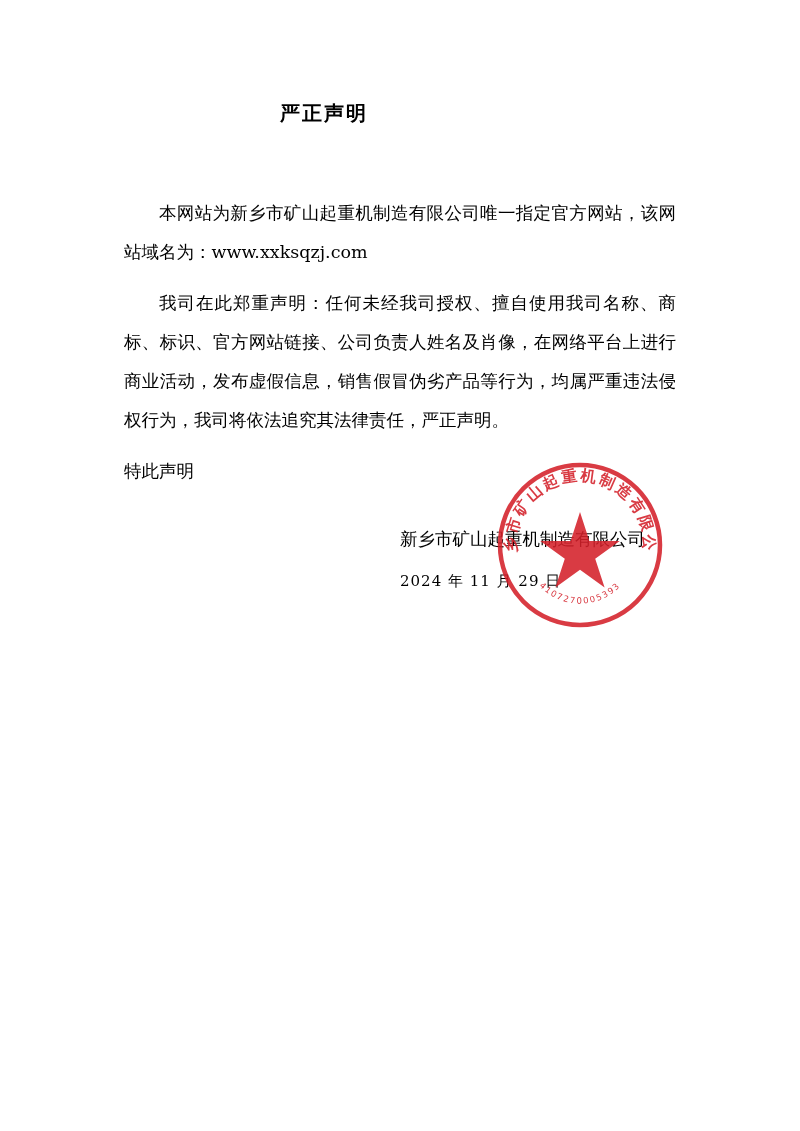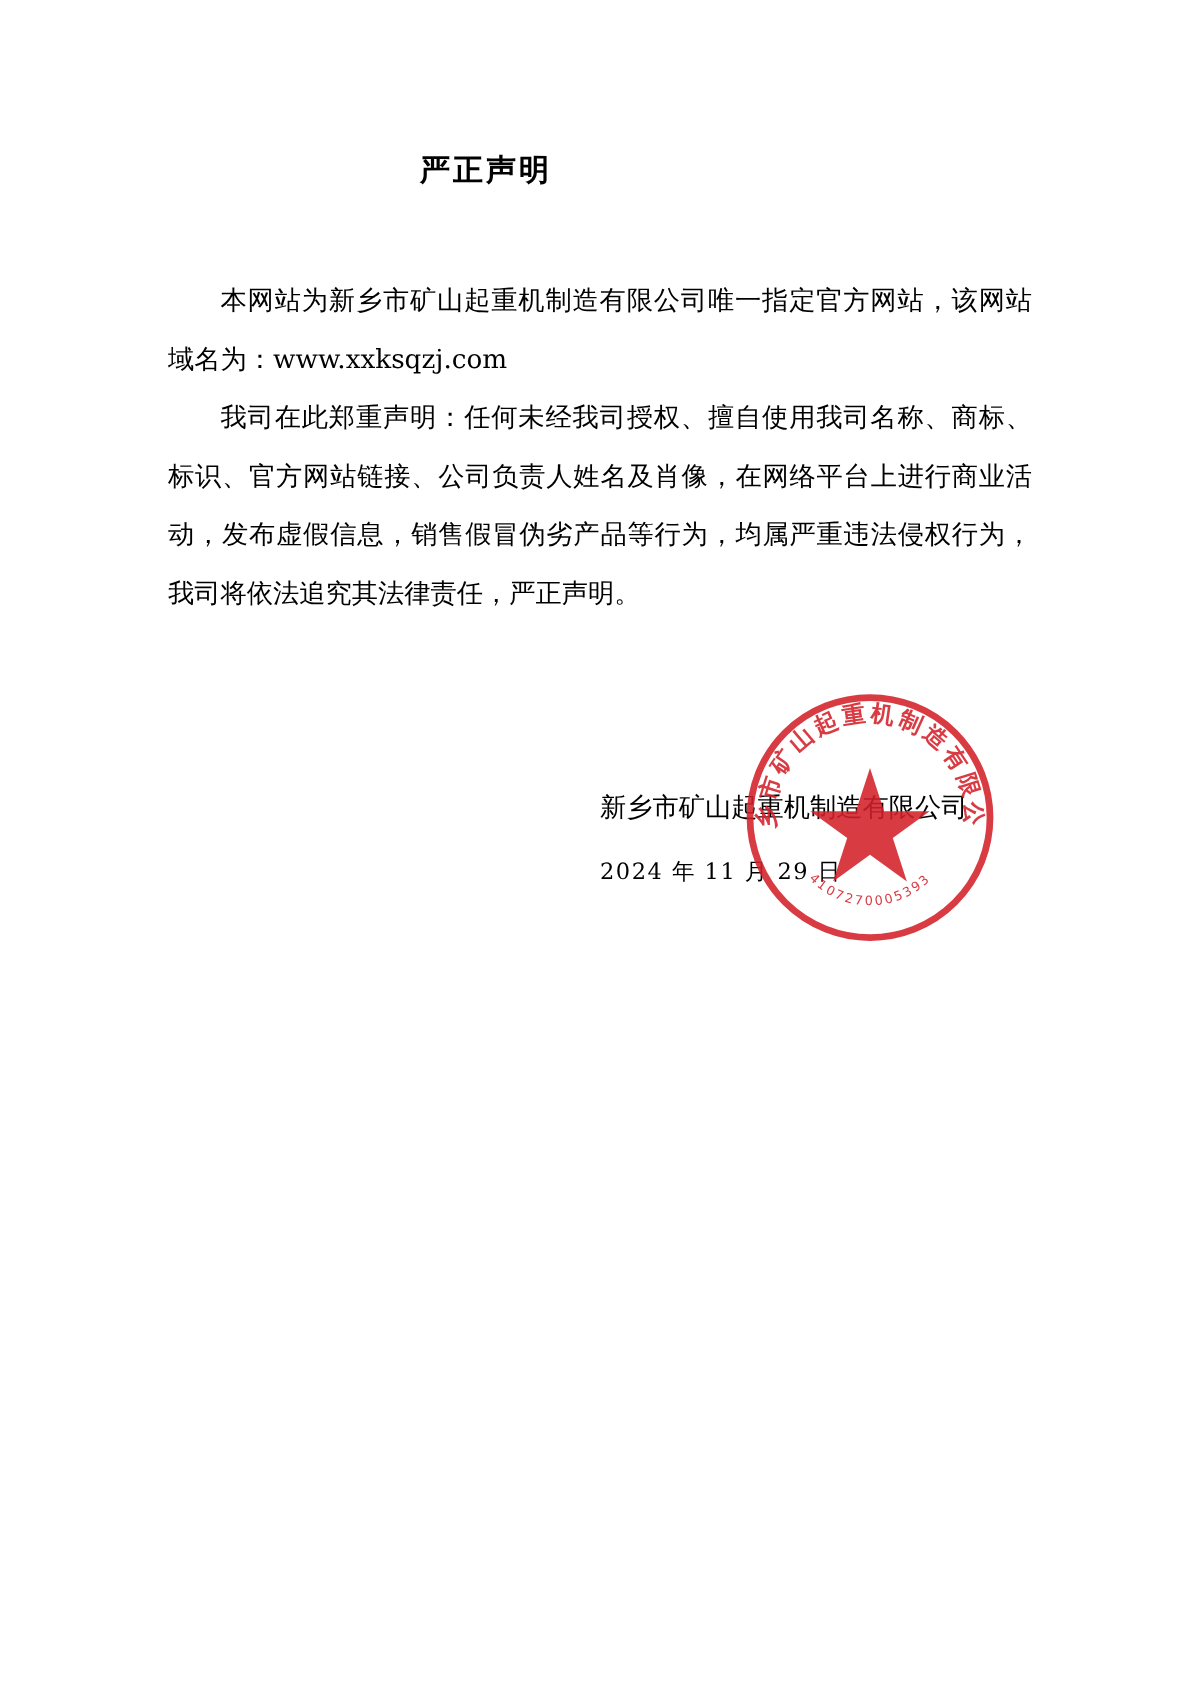--- a/index.html
+++ b/index.html
@@ -42,21 +42,21 @@
     left: 112px;
     top: 182px;
     width: 576px;
   }
 
   .para {
     font-size: 17.5px;
     line-height: 39px;
     text-align: justify;
     text-justify: inter-ideograph;
-    margin: 0;
+    margin: 12px;
   }
 
   .para.indent {
     text-indent: 2em;
   }
 
   .sign-block {
     position: absolute;
     left: 400px;
     top: 518px;
@@ -109,20 +109,21 @@
 </head>
 <body>
 
 <div class="page">
 
   <div class="doc-title">严正声明</div>
 
   <div class="body-block">
     <p class="para indent">本网站为新乡市矿山起重机制造有限公司唯一指定官方网站，该网站域名为：www.xxksqzj.com</p>
     <p class="para indent">我司在此郑重声明：任何未经我司授权、擅自使用我司名称、商标、标识、官方网站链接、公司负责人姓名及肖像，在网络平台上进行商业活动，发布虚假信息，销售假冒伪劣产品等行为，均属严重违法侵权行为，我司将依法追究其法律责任，严正声明。</p>
+    <p class="para">特此声明</p>
   </div>
 
   <div class="sign-block">
     <div class="sign-line">新乡市矿山起重机制造有限公司</div>
     <div class="sign-date">2024 年 11 月 29 日</div>
   </div>
 
   <div class="seal">
     <svg viewBox="0 0 170 170" xmlns="http://www.w3.org/2000/svg">
       <defs>

